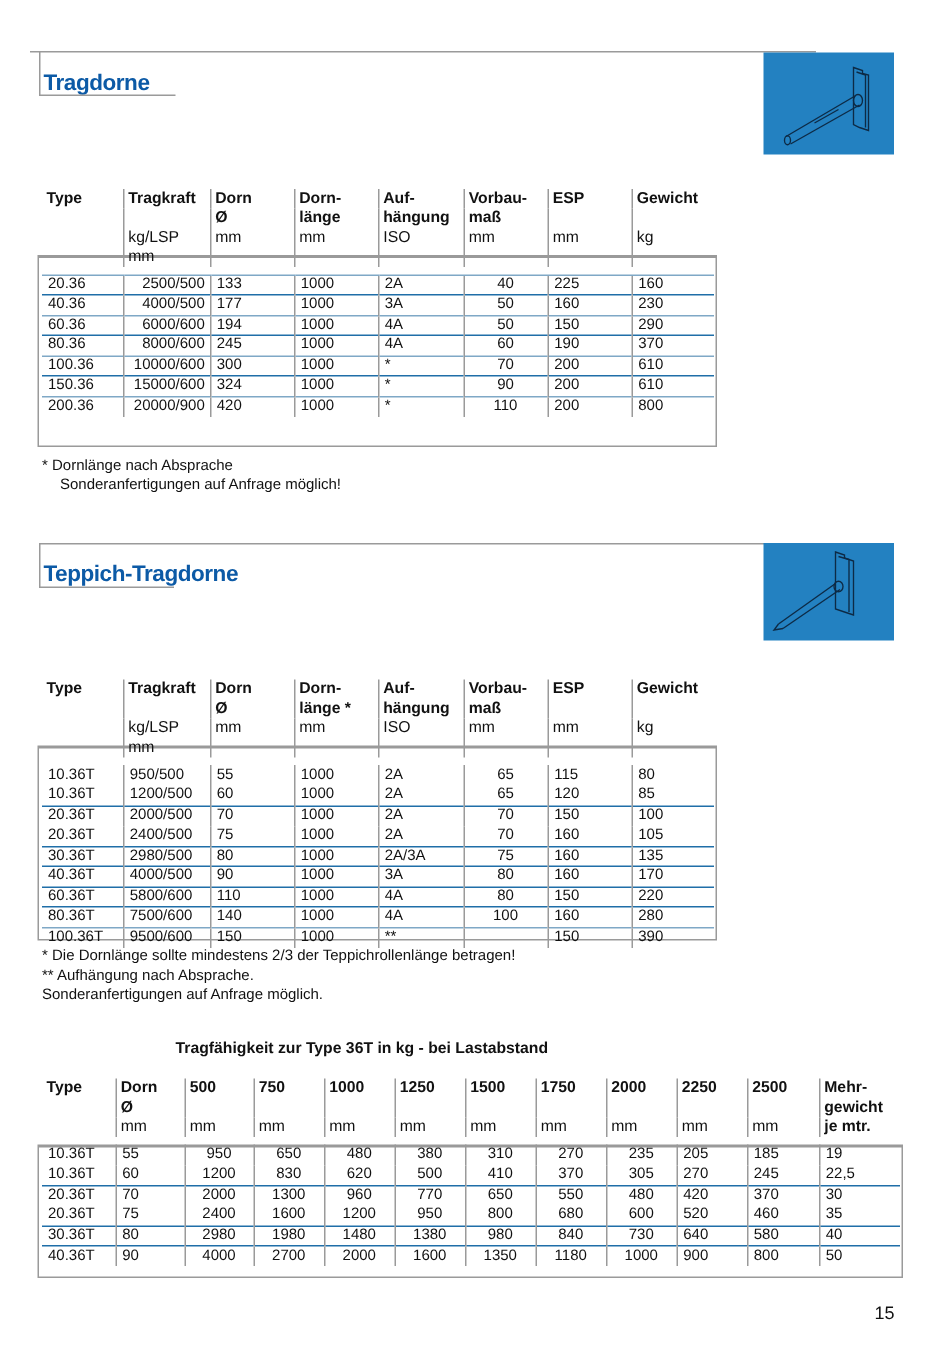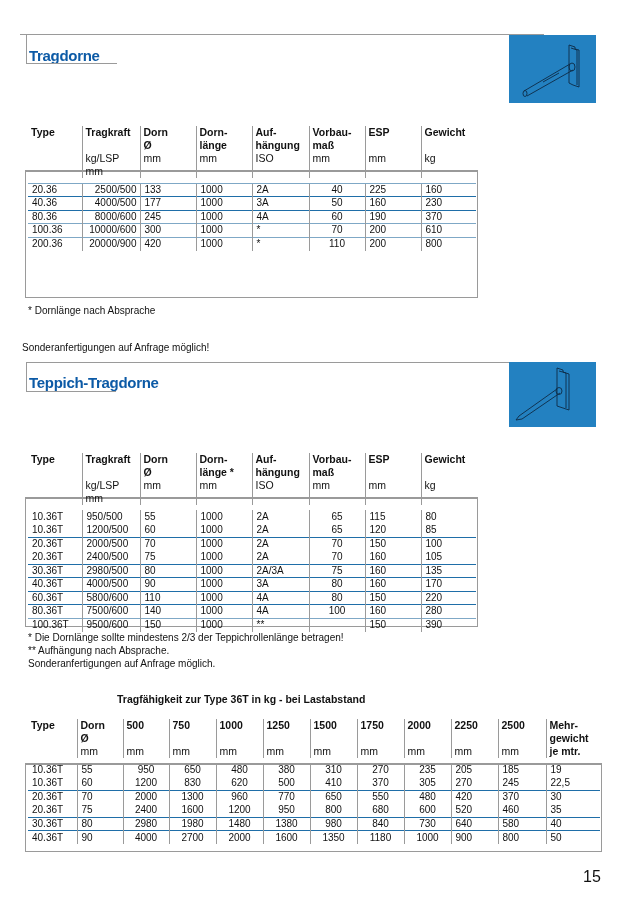--- a/index.html
+++ b/index.html
@@ -30,21 +30,21 @@
   table.spec tbody td { padding: 0 0 0 4px; height: 13.5px; line-height: 12px; white-space: nowrap; }
   table.spec tbody tr.sep td { border-top: 1px solid #1f6ea8; }
   table.spec tbody tr.sep-light td { border-top: 1px solid #7fa8c6; }
   table.spec td.r { text-align: right; padding-right: 3px; }
   table.spec td.c { text-align: center; padding: 0; }
 
   .tbox { position: absolute; border: 1px solid #9a9a9a; border-top: 2px solid #9a9a9a; }
 
   .note { position: absolute; font-size: 10px; line-height: 13px; color: #111; }
   .subtitle { position: absolute; font-weight: bold; font-size: 10.5px; }
-  .page-number { position: absolute; font-size: 16px; }
+  .page-number { position: absolute; font-size: 12px; }
 </style>
 </head>
 <body>
 
 <div class="hline" style="left:20px; top:34px; width:524px; height:1px;"></div>
 <div class="vline" style="left:26px; top:34px; height:30px;"></div>
 <div class="section-title" style="left:29px; top:47px;">Tragdorne</div>
 <div class="title-underline" style="left:26px; top:63px; width:91px;"></div>
 
 <div class="product-image" style="left:509px; top:35px; width:87px; height:68px;">
@@ -122,55 +122,75 @@
       <tr class="sep">
         <td class="">40.36</td>
         <td class="vl r">4000/500</td>
         <td class="vl">177</td>
         <td class="vl">1000</td>
         <td class="vl">3A</td>
         <td class="vl c">50</td>
         <td class="vl">160</td>
         <td class="vl">230</td>
       </tr>
+      <tr class="sep-light">
+        <td class="">60.36</td>
+        <td class="vl r">6000/600</td>
+        <td class="vl">194</td>
+        <td class="vl">1000</td>
+        <td class="vl">4A</td>
+        <td class="vl c">50</td>
+        <td class="vl">150</td>
+        <td class="vl">290</td>
+      </tr>
       <tr class="sep">
         <td class="">80.36</td>
         <td class="vl r">8000/600</td>
         <td class="vl">245</td>
         <td class="vl">1000</td>
         <td class="vl">4A</td>
         <td class="vl c">60</td>
         <td class="vl">190</td>
         <td class="vl">370</td>
       </tr>
       <tr class="sep-light">
         <td class="">100.36</td>
         <td class="vl r">10000/600</td>
         <td class="vl">300</td>
         <td class="vl">1000</td>
         <td class="vl">*</td>
         <td class="vl c">70</td>
         <td class="vl">200</td>
         <td class="vl">610</td>
       </tr>
+      <tr class="sep">
+        <td class="">150.36</td>
+        <td class="vl r">15000/600</td>
+        <td class="vl">324</td>
+        <td class="vl">1000</td>
+        <td class="vl">*</td>
+        <td class="vl c">90</td>
+        <td class="vl">200</td>
+        <td class="vl">610</td>
+      </tr>
       <tr class="sep-light">
         <td class="">200.36</td>
         <td class="vl r">20000/900</td>
         <td class="vl">420</td>
         <td class="vl">1000</td>
         <td class="vl">*</td>
         <td class="vl c">110</td>
         <td class="vl">200</td>
         <td class="vl">800</td>
       </tr>
     </tbody>
 </table>
 
 <div class="note" style="left:28px; top:304px;">* Dornlänge nach Absprache</div>
-<div class="note" style="left:22px; top:317px;margin-top:24px;">Sonderanfertigungen auf Anfrage möglich!</div>
+<div class="note" style="left:40px; top:317px;">Sonderanfertigungen auf Anfrage möglich!</div>
 
 <div class="hline" style="left:26px; top:362px; width:486px; height:1px;"></div>
 <div class="vline" style="left:26px; top:362px; height:30px;"></div>
 <div class="section-title" style="left:29px; top:374px;">Teppich-Tragdorne</div>
 <div class="title-underline" style="left:26px; top:391px; width:90px;"></div>
 
 <div class="product-image" style="left:509px; top:362px; width:87px; height:65px;">
   <svg width="87" height="65" viewBox="0 0 87 65">
     <g fill="none" stroke="#0d2a45" stroke-width="0.9">
       <path d="M48 6 L54 8 L54 10 L60 12 L60 48 L54 46 L48 44 Z"></path>

